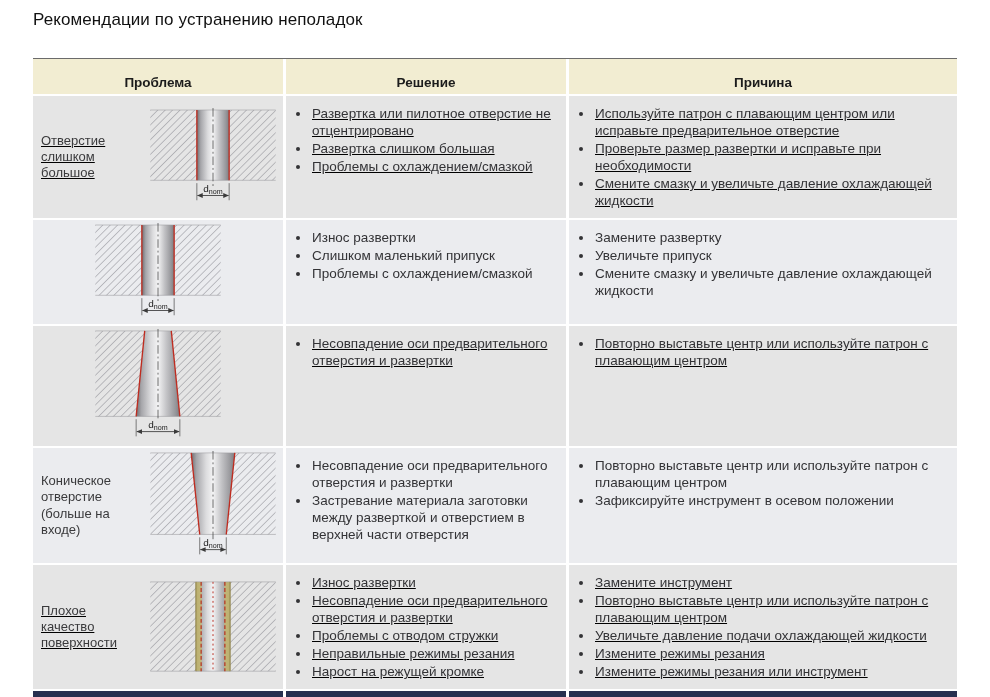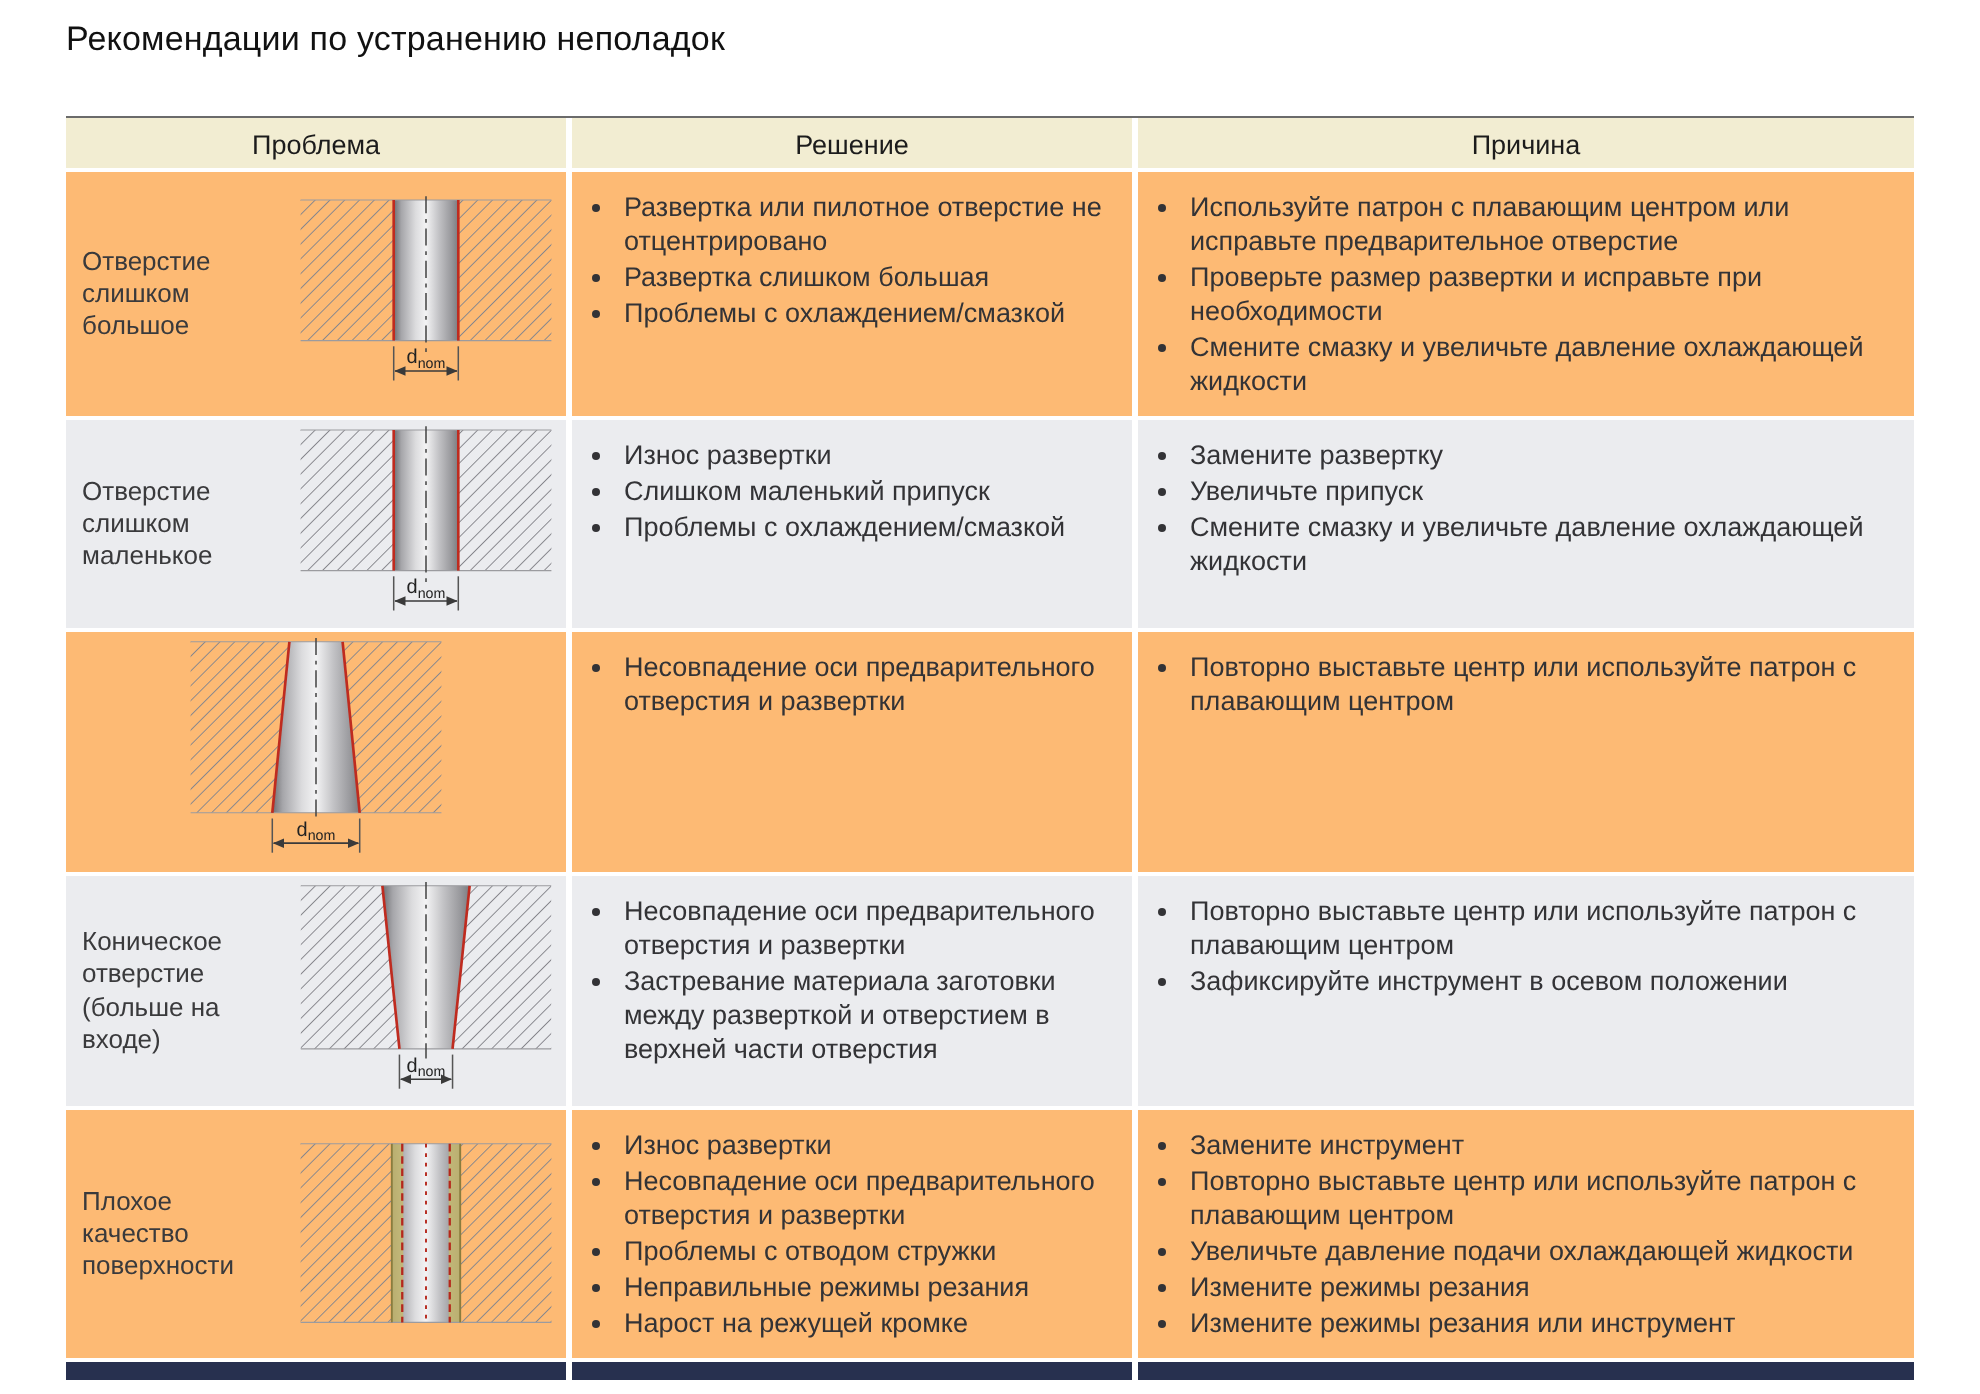--- a/index.html
+++ b/index.html
@@ -15,25 +15,25 @@
   }
   .tbl{border-top:1px solid #6b6b6b;}
   .grid-row{
     display:grid;
     grid-template-columns:250px 280px 1fr;
     column-gap:3px;
     margin-bottom:2px;
   }
   .hcell{
     background:#f2edd2;
-    font-weight:400;font-size:13.5px;color:#1c1c1c;
-    text-align:center;padding:6px 0 4px 0;
+    font-weight:700;font-size:13.5px;color:#1c1c1c;
+    text-align:center;padding:16px 0 4px 0;
   }
   .cell{min-height:100%;}
-  .bg-a .cell{background:#fdba74;}
+  .bg-a .cell{background:#e5e5e5;text-decoration:underline;}
   .bg-b .cell{background:#ebecef;}
   .r1{min-height:107px}
   .r2{min-height:104px}
   .r3{min-height:120px}
   .r4{min-height:115px}
   .r5{min-height:121px}
   .problem-cell{display:flex;align-items:center;}
   .problem-label{
     width:104px;flex:0 0 104px;
     padding:0 2px 0 8px;box-sizing:border-box;
@@ -115,21 +115,20 @@
         <ul class="bullets">
             <li>Используйте патрон с плавающим центром или исправьте предварительное отверстие</li>
             <li>Проверьте размер развертки и исправьте при необходимости</li>
             <li>Смените смазку и увеличьте давление охлаждающей жидкости</li>
           </ul>
       </div>
     </div>
 
     <div class="grid-row bg-b r2">
       <div class="cell problem-cell">
-        <div class="problem-label">Отверстие слишком маленькое</div>
         <div class="illus-wrap">
           <svg class="illus" width="152" height="99" viewBox="0 0 160 104">
             <rect x="14" y="2" width="49" height="74" fill="url(#hatch)"></rect>
             <rect x="97" y="2" width="49" height="74" fill="url(#hatch)"></rect>
             <rect x="63" y="2" width="34" height="74" fill="url(#boreGrad)"></rect>
             <line x1="14" y1="2" x2="146" y2="2" stroke="#9b9b9f" stroke-width="0.6"></line>
             <line x1="14" y1="76" x2="146" y2="76" stroke="#9b9b9f" stroke-width="0.6"></line>
             <line x1="63" y1="2" x2="63" y2="76" stroke="#bf2b1f" stroke-width="1.4"></line>
             <line x1="97" y1="2" x2="97" y2="76" stroke="#bf2b1f" stroke-width="1.4"></line>
             <line x1="80" y1="0" x2="80" y2="82" stroke="#444" stroke-width="0.8" stroke-dasharray="9 3 2 3"></line>

